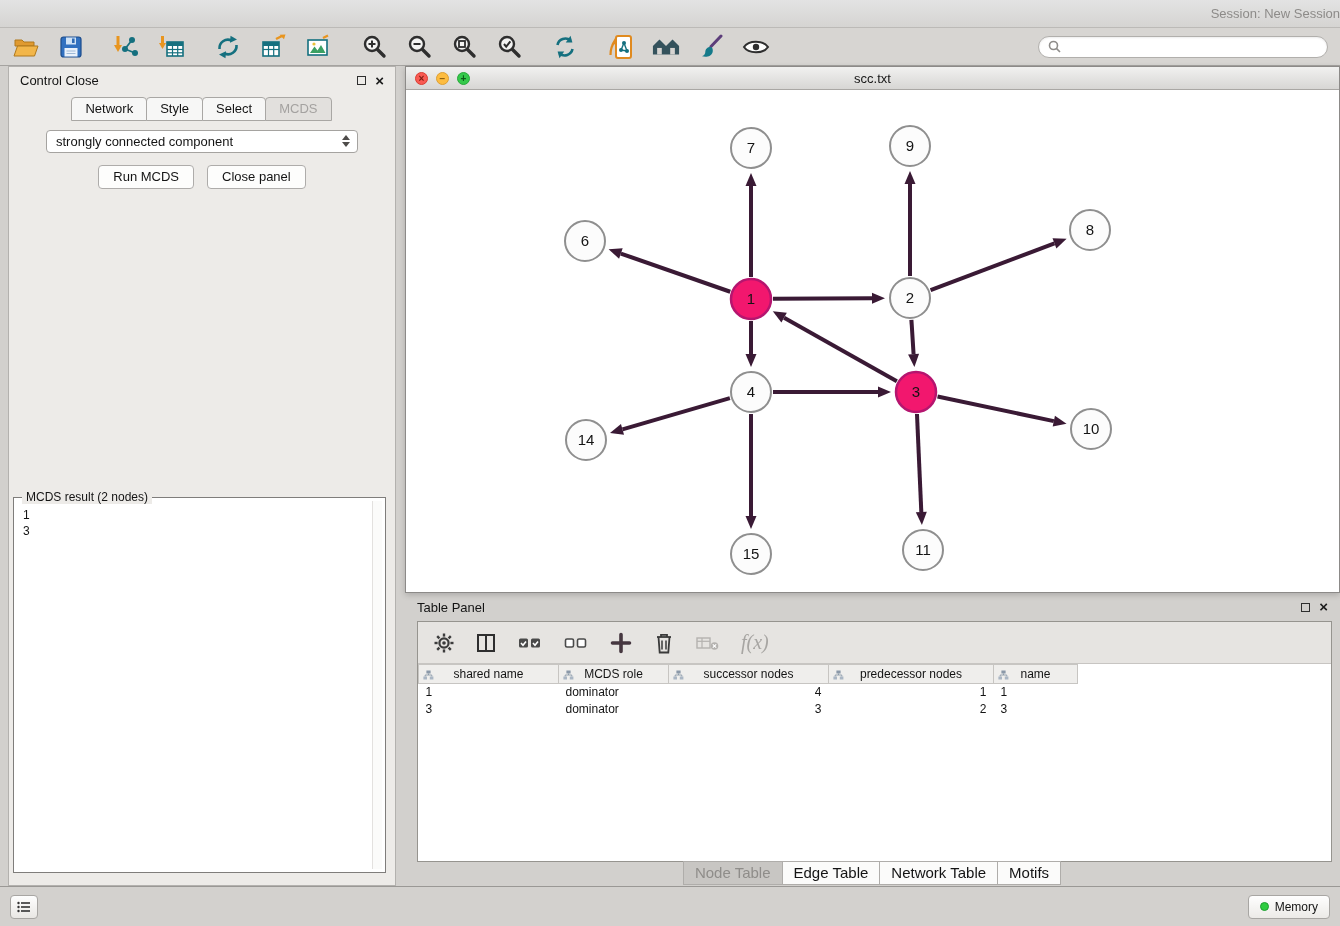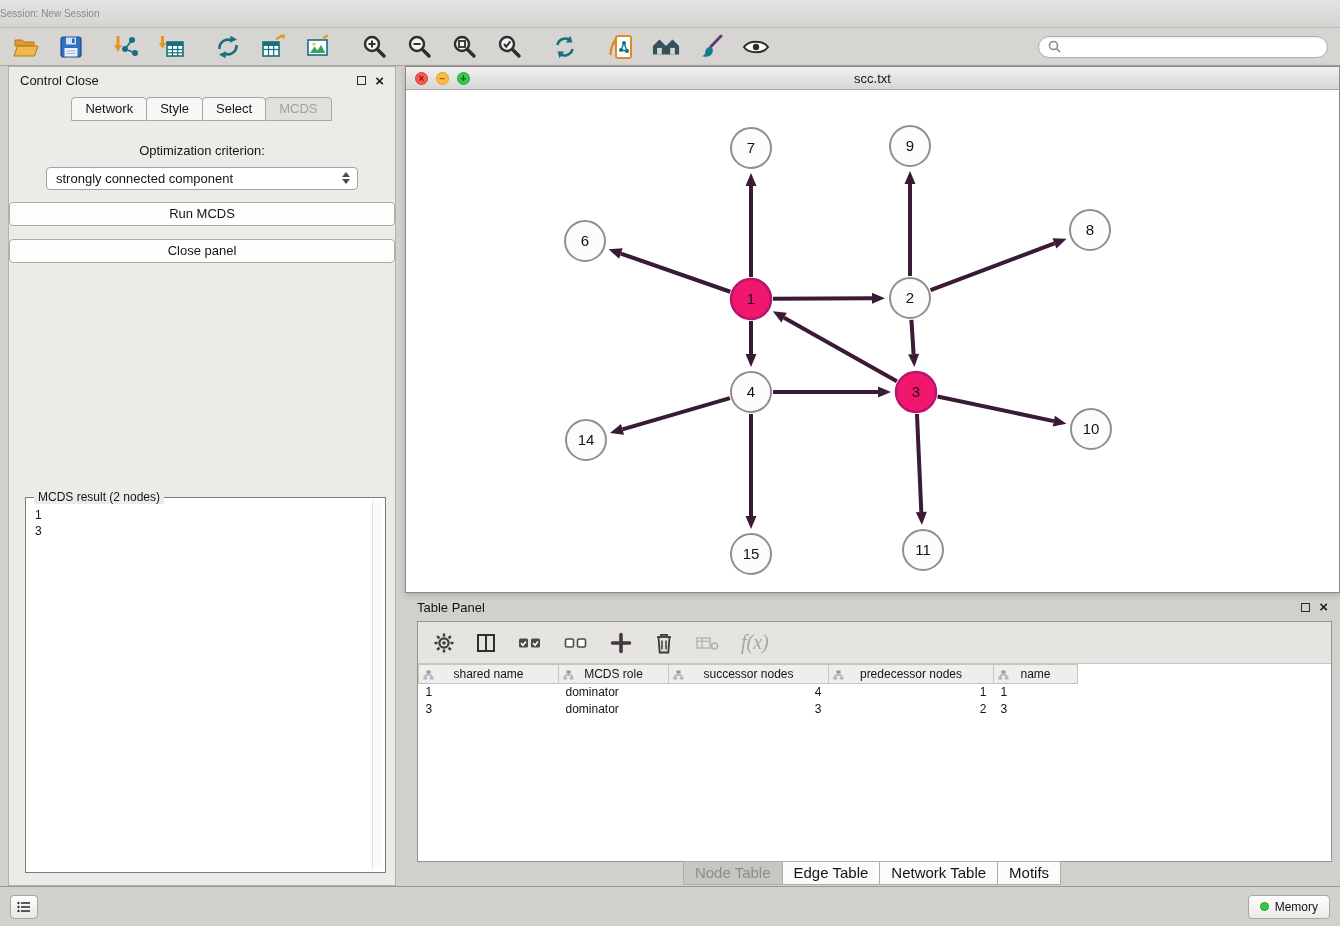--- a/index.html
+++ b/index.html
@@ -10,22 +10,22 @@
     position:relative;
     overflow:hidden;
     -webkit-font-smoothing:antialiased;
   }
 
   
   .titlebar {
     position:absolute; left:0; top:0; width:1340px; height:28px;
     background:linear-gradient(#e3e3e3,#d5d4d2);
     border-bottom:1px solid #bcbab7;
-    display:flex; align-items:center; justify-content:flex-start;
-    font-size:10px; color:#8d8b89;
+    display:flex; align-items:center; justify-content:flex-end;
+    font-size:13px; color:#8d8b89;
   }
 
   
   .toolbar {
     position:absolute; left:0; top:28px; width:1340px; height:38px;
     background:#d7d5d2; border-bottom:1px solid #a5a3a0;
     display:flex; align-items:center; padding:0 12px;
   }
   .tbgroup { display:flex; align-items:center; gap:17px; margin-right:28px; }
   .tbicon { width:28px; height:28px; display:flex; align-items:center; justify-content:center; cursor:pointer; }
@@ -55,27 +55,27 @@
   .ctab.active { background:#e2e0dd; color:#a4a2a0; }
   .cp-opt-label { text-align:center; margin-top:22px; font-size:13px; color:#141414; }
   .cp-dropdown {
     width:312px; height:23px; margin:9px auto 0; background:#fff;
     border:1px solid #a5a3a0; border-radius:4px; position:relative;
     font-size:13px; line-height:21px; padding-left:9px; color:#141414; cursor:pointer;
   }
   .stepper { position:absolute; right:7px; top:4px; display:flex; flex-direction:column; gap:2px; }
   .tri-up { width:0; height:0; border-left:4px solid transparent; border-right:4px solid transparent; border-bottom:5px solid #4e4c4a; }
   .tri-down { width:0; height:0; border-left:4px solid transparent; border-right:4px solid transparent; border-top:5px solid #4e4c4a; }
-  .cp-buttons { display:flex; justify-content:center; gap:13px; margin-top:12px;flex-direction:column; }
+  .cp-buttons { display:flex; justify-content:center; gap:13px; margin-top:12px; }
   .cp-btn {
     background:#fdfdfc; border:1px solid #aeacaa; border-radius:4px;
     font-size:13px; font-family:inherit; color:#141414; padding:3px 14px 4px; cursor:pointer;
   }
   .result-box {
-    position:absolute; left:16px; right:9px; top:430px; height:376px;
+    position:absolute; left:4px; right:9px; top:430px; height:376px;
     background:#fff; border:1px solid #7f7d7b;
   }
   .result-legend {
     position:absolute; top:-8px; left:8px; background:#edebe8;
     padding:0 4px; font-size:12px; color:#141414;
   }
   .result-list { padding:9px 0 0 9px; font-size:12px; line-height:16px; color:#141414; }
   .result-scrollbar {
     position:absolute; top:3px; bottom:3px; right:3px; width:10px;
     background:#fbfbfa; border-left:1px solid #e3e1df;
@@ -337,21 +337,20 @@
       <span class="float-box"></span>
       <span class="close-x">×</span>
     </span>
   </div>
   <div class="cp-tabs">
       <span class="ctab">Network</span>
       <span class="ctab">Style</span>
       <span class="ctab">Select</span>
       <span class="ctab active">MCDS</span>
     </div>
-  <div class="cp-opt-label">Optimization criterion:</div>
   <div class="cp-dropdown">
     <span>strongly connected component</span>
     <span class="stepper">
       <span class="tri-up"></span>
         <span class="tri-down"></span>
     </span>
   </div>
   <div class="cp-buttons">
     <button class="cp-btn">Run MCDS</button>
     <button class="cp-btn">Close panel</button>

